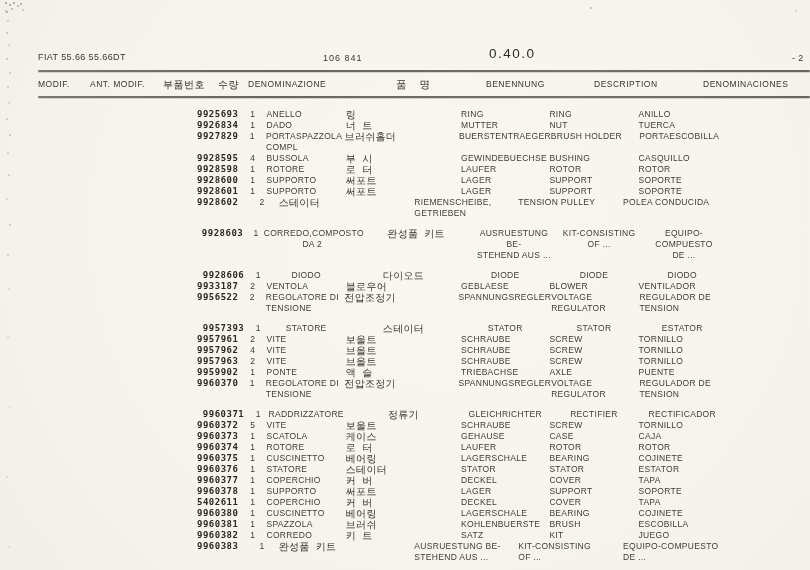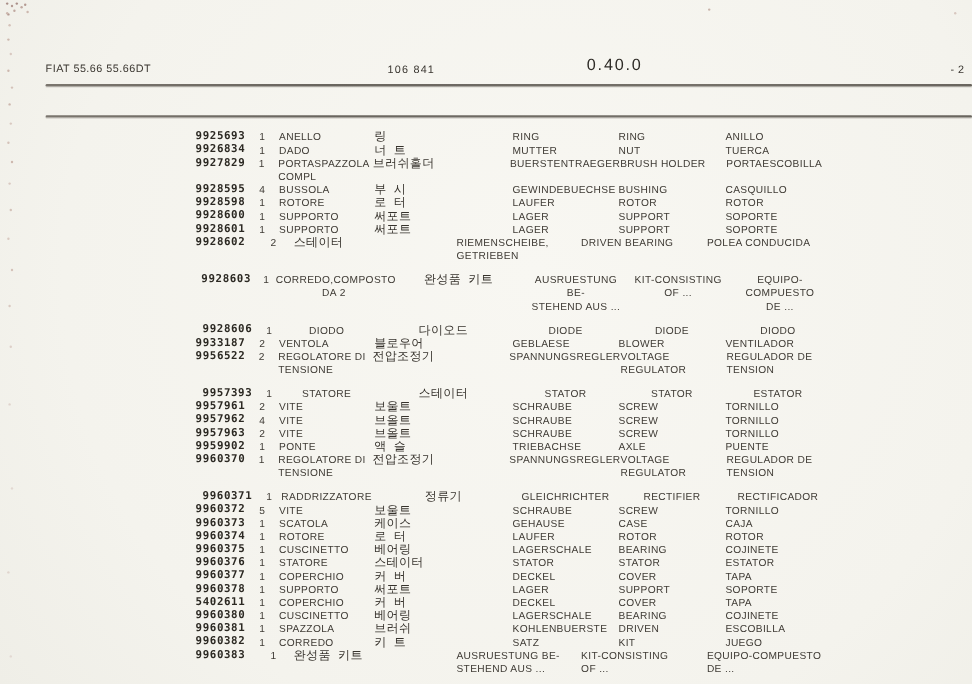--- a/index.html
+++ b/index.html
@@ -44,21 +44,21 @@
   .ch-modif{left:38px;}
   .ch-ant{left:90px;}
   .ch-part{left:163px;font-size:10px !important;top:-1px;}
   .ch-qty{left:218px;font-size:10px !important;top:-1px;}
   .ch-it{left:248px;}
   .ch-kr{left:396px;font-size:10.5px !important;top:-1px;word-spacing:9px;}
   .ch-de{left:486px;}
   .ch-en{left:594px;}
   .ch-es{left:703px;}
 
-  .tbody{position:absolute;left:0;top:109px;width:692px;}
+  .tbody{position:absolute;left:0;top:109px;width:692px;padding-left:34px;}
   .trow{display:flex;align-items:flex-start;}
   .trow.gap{margin-top:9px;text-align:center;}
   .cell{display:block;font-size:8.5px;line-height:11px;letter-spacing:.3px;white-space:pre-line;color:#3f3b35;}
   .c-part{margin-left:163px;width:65px;font-family:"DejaVu Sans Mono","Liberation Mono",monospace;font-weight:bold;font-size:9px;letter-spacing:.5px;color:#2c2923;}
   .c-qty{width:20px;}
   .c-it{width:97px;}
   .c-kr{width:141px;font-size:10px;word-spacing:3px;color:#36322c;}
   .c-de{width:108px;}
   .c-en{width:109px;}
   .c-es{width:107px;}
@@ -72,20 +72,31 @@
   <div class="speck stray1"></div>
   <div class="speck stray2"></div>
 
   <span class="hdr-text brand">FIAT 55.66 55.66DT</span>
   <span class="hdr-text code">106 841</span>
   <span class="hdr-text section">0.40.0</span>
   <span class="hdr-text pagenum">- 2</span>
 
   <div class="rule r1"></div>
 
+  <div class="colheads">
+    <span class="ch-modif">MODIF.</span>
+    <span class="ch-ant">ANT. MODIF.</span>
+    <span class="ch-part">부품번호</span>
+    <span class="ch-qty">수량</span>
+    <span class="ch-it">DENOMINAZIONE</span>
+    <span class="ch-kr">품 명</span>
+    <span class="ch-de">BENENNUNG</span>
+    <span class="ch-en">DESCRIPTION</span>
+    <span class="ch-es">DENOMINACIONES</span>
+  </div>
 
   <div class="rule r2"></div>
 
   <div class="tbody">
       <div class="trow">
         <span class="cell c-part">9925693</span>
         <span class="cell c-qty">1</span>
         <span class="cell c-it">ANELLO</span>
         <span class="cell c-kr">링</span>
         <span class="cell c-de">RING</span>
@@ -145,21 +156,21 @@
         <span class="cell c-de">LAGER</span>
         <span class="cell c-en">SUPPORT</span>
         <span class="cell c-es">SOPORTE</span>
       </div>
       <div class="trow">
         <span class="cell c-part">9928602</span>
         <span class="cell c-qty">2</span>
         <span class="cell c-kr">스테이터</span>
         <span class="cell c-de">RIEMENSCHEIBE,
 GETRIEBEN</span>
-        <span class="cell c-en">DRIVEN BEARING</span>
+        <span class="cell c-en">TENSION PULLEY</span>
         <span class="cell c-es">POLEA CONDUCIDA</span>
       </div>
       <div class="trow gap">
         <span class="cell c-part">9928603</span>
         <span class="cell c-qty">1</span>
         <span class="cell c-it">CORREDO,COMPOSTO DA 2</span>
         <span class="cell c-kr">완성품 키트</span>
         <span class="cell c-de">AUSRUESTUNG BE-
 STEHEND AUS ...</span>
         <span class="cell c-en">KIT-CONSISTING
@@ -339,21 +350,21 @@
         <span class="cell c-de">LAGERSCHALE</span>
         <span class="cell c-en">BEARING</span>
         <span class="cell c-es">COJINETE</span>
       </div>
       <div class="trow">
         <span class="cell c-part">9960381</span>
         <span class="cell c-qty">1</span>
         <span class="cell c-it">SPAZZOLA</span>
         <span class="cell c-kr">브러쉬</span>
         <span class="cell c-de">KOHLENBUERSTE</span>
-        <span class="cell c-en">DRIVEN</span>
+        <span class="cell c-en">BRUSH</span>
         <span class="cell c-es">ESCOBILLA</span>
       </div>
       <div class="trow">
         <span class="cell c-part">9960382</span>
         <span class="cell c-qty">1</span>
         <span class="cell c-it">CORREDO</span>
         <span class="cell c-kr">키 트</span>
         <span class="cell c-de">SATZ</span>
         <span class="cell c-en">KIT</span>
         <span class="cell c-es">JUEGO</span>

